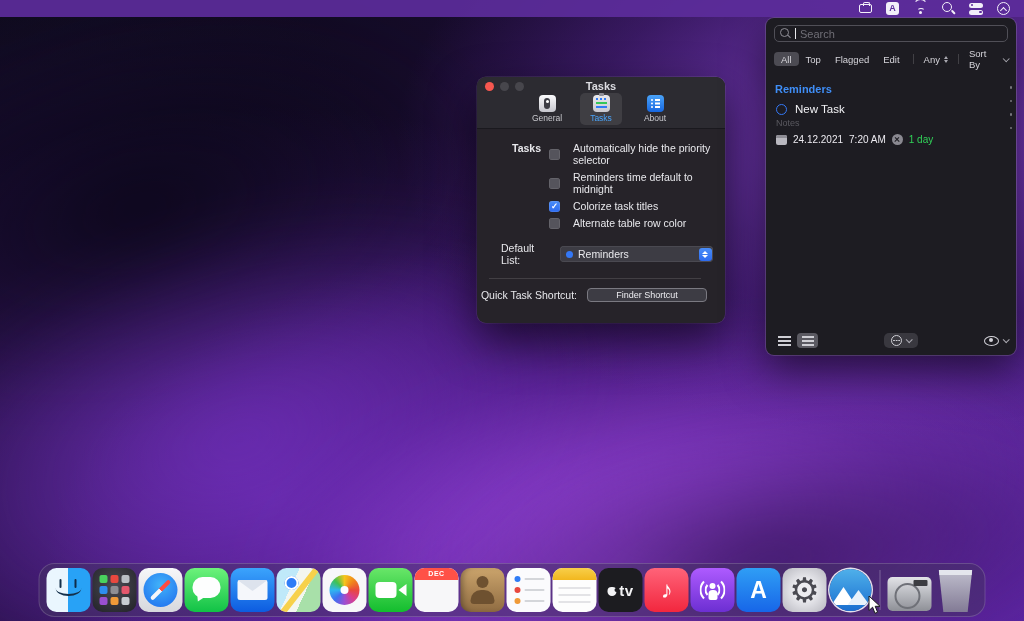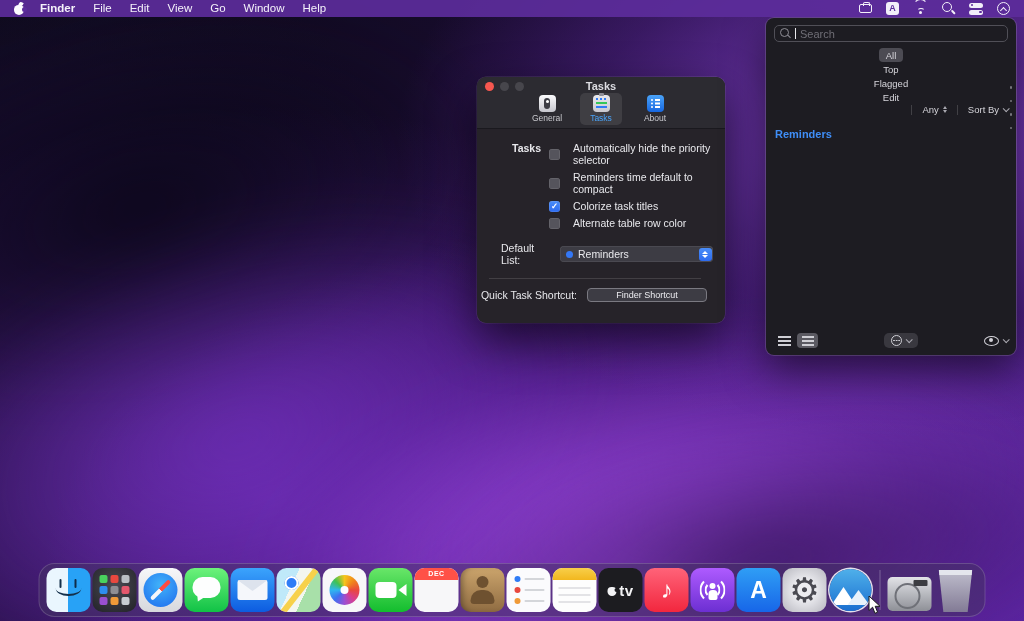--- a/index.html
+++ b/index.html
@@ -95,21 +95,21 @@
   
   .tpanel { position:absolute; left:766px; top:18px; width:250px; height:337px; background:#1d1c22; border-radius:8px;
     box-shadow:0 0 0 1px rgba(255,255,255,.15), 0 16px 40px rgba(0,0,0,.55); z-index:30; display:flex; flex-direction:column; color:#e8e8ec; }
   .search-field { margin:7px 8px 0; height:17px; border:1px solid #504f57; border-radius:5px; display:flex; align-items:center; padding:0 5px; gap:4px; }
   .mag { position:relative; width:11px; height:11px; }
   .mag::before { content:""; position:absolute; left:0; top:0; width:7px; height:7px; border:1.4px solid #8e8d95; border-radius:50%; }
   .mag::after { content:""; position:absolute; left:7px; top:7.5px; width:4px; height:1.4px; background:#8e8d95; transform:rotate(45deg); }
   .caret { width:1px; height:11px; background:#e8e8ec; }
   .search-input { flex:1; background:transparent; border:none; outline:none; color:#e8e8ec; font-size:11px; font-family:"Liberation Sans",sans-serif; }
   .search-input::placeholder { color:#6f6e76; }
-  .filter-row { display:flex; align-items:center; padding:6px 8px 4px; font-size:9.5px; color:#d6d5db; gap:0;flex-direction:column; }
+  .filter-row { display:flex; align-items:center; padding:6px 8px 4px; font-size:9.5px; color:#d6d5db; gap:0; }
   .filt { padding:1.5px 7px; border-radius:4px; }
   .filt.selected { background:#4c4b53; }
   .vsep { width:1px; height:10px; background:rgba(255,255,255,.16); margin:0 6px; }
   .any-group { margin-left:auto; display:flex; align-items:center; gap:4px; }
   .mini-stepper { display:flex; flex-direction:column; gap:1px; }
   .mini-stepper .u { width:0;height:0;border-left:2.5px solid transparent;border-right:2.5px solid transparent;border-bottom:3px solid #a9a8b0; }
   .mini-stepper .d { width:0;height:0;border-left:2.5px solid transparent;border-right:2.5px solid transparent;border-top:3px solid #a9a8b0; }
   .chev-dn { width:5px; height:5px; border-right:1.5px solid #a9a8b0; border-bottom:1.5px solid #a9a8b0; transform:rotate(45deg) translateY(-1px); display:inline-block; }
   .sect-header { color:#3f8ef7; font-weight:bold; font-size:11px; padding:9px 9px 5px; }
   .task-item { position:relative; padding:3px 10px 0; }
@@ -217,34 +217,20 @@
 </head>
 <body>
 
 <div class="stage">
   <div class="wave wave3"></div>
   <div class="wave wave1"></div>
   <div class="wave wave2"></div>
   <div class="wave wave4"></div>
 
   <div class="menubar">
-    <div class="mb-left">
-      <span class="apple-logo">
-          <i class="body"></i>
-          <i class="bite"></i>
-          <i class="leaf"></i>
-        </span>
-      <span class="mb-item mb-app">Finder</span>
-      <span class="mb-item">File</span>
-      <span class="mb-item">Edit</span>
-      <span class="mb-item">View</span>
-      <span class="mb-item">Go</span>
-      <span class="mb-item">Window</span>
-      <span class="mb-item">Help</span>
-    </div>
     <div class="mb-right">
       <span class="st-icon briefcase"></span>
       <span class="st-icon inputsrc">A</span>
       <span class="st-icon wifi">
           <i class="dot"></i>
         </span>
       <span class="st-icon spotlight"></span>
       <span class="st-icon ccenter">
           <i class="d1"></i>
           <i class="d2"></i>
@@ -279,21 +265,21 @@
     <div class="swin-body">
       <div class="sw-row">
         <div class="sw-label">Tasks</div>
         <div class="opts">
           <div class="opt">
             <span class="cb" data-checked="false"></span>
             <span>Automatically hide the priority selector</span>
           </div>
           <div class="opt">
             <span class="cb" data-checked="false"></span>
-            <span>Reminders time default to compact</span>
+            <span>Reminders time default to midnight</span>
           </div>
           <div class="opt">
             <span class="cb" data-checked="true"></span>
             <span>Colorize task titles</span>
           </div>
           <div class="opt">
             <span class="cb" data-checked="false"></span>
             <span>Alternate table row color</span>
           </div>
         </div>
@@ -334,20 +320,34 @@
         <span class="mini-stepper">
             <i class="u"></i>
             <i class="d"></i>
           </span>
         <span class="vsep"></span>
         <span>Sort By</span>
         <span class="chev-dn"></span>
       </span>
     </div>
     <div class="sect-header">Reminders</div>
+    <div class="task-item">
+      <div class="task-title-row">
+        <span class="task-circle"></span>
+        <span class="task-title">New Task</span>
+      </div>
+      <div class="task-notes">Notes</div>
+      <div class="task-date-row">
+        <span class="cal-mini"></span>
+        <span>24.12.2021</span>
+        <span>7:20 AM</span>
+        <span class="clear-circ"></span>
+        <span class="duration">1 day</span>
+      </div>
+    </div>
     <div class="prio-dots">
         <i></i>
         <i></i>
         <i></i>
         <i></i>
       </div>
     <div class="panel-bottom">
       <div class="seg">
         <span class="seg-btn">
             <span class="li-icon dots"></span>

